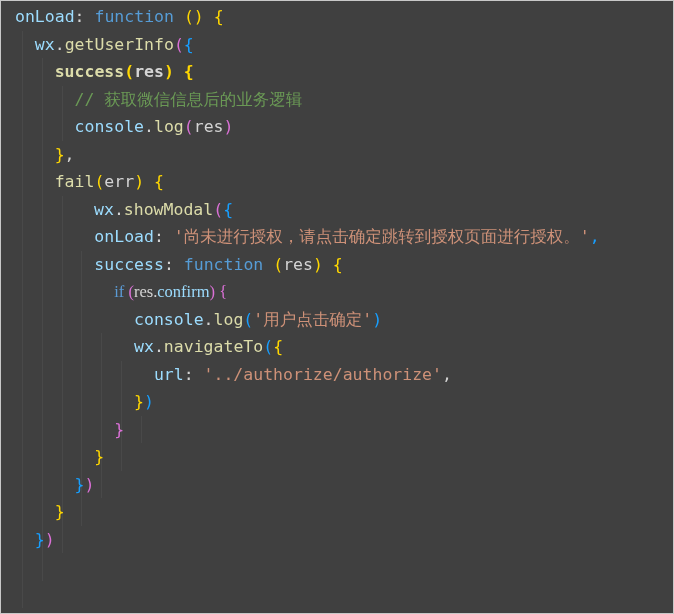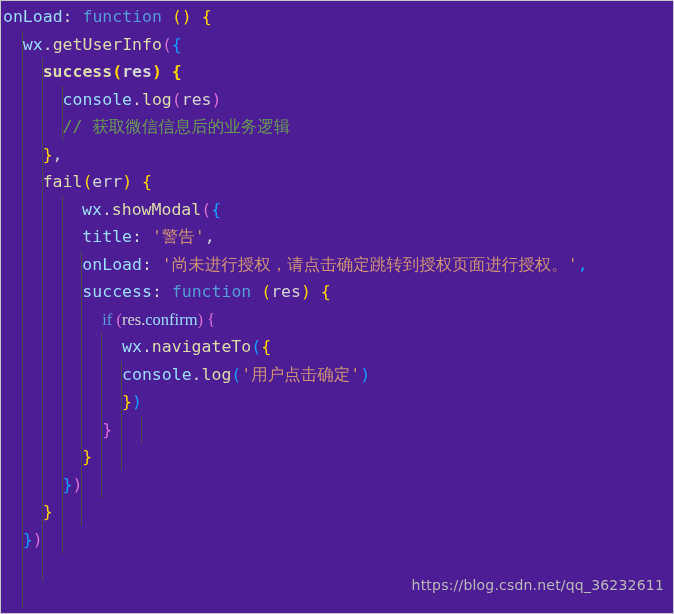--- a/index.html
+++ b/index.html
@@ -8,23 +8,24 @@
     background: #ffffff;
   }
   body {
     font-family: "DejaVu Sans Mono", "Liberation Mono", monospace;
   }
   #editor {
     position: relative;
     width: 674px;
     height: 614px;
     box-sizing: border-box;
-    background: #4c1d95;
+    background: #404040;
     border: 1px solid #c8c8c8;
     overflow: hidden;
+    padding-left: 12px;
   }
   #code-surface {
     position: relative;
     width: 100%;
     height: 100%;
     box-sizing: border-box;
     padding: 2px 0 0 0;
   }
   .line {
     position: relative;
@@ -95,32 +96,31 @@
       <div class="guide" style="left: 60.52px; top: 194.5px; height: 357.5px; bottom: auto;"></div>
       <div class="guide" style="left: 80.36px; top: 249.5px; height: 275px; bottom: auto;"></div>
       <div class="guide" style="left: 100.2px; top: 332px; height: 165px; bottom: auto;"></div>
       <div class="guide" style="left: 120.04px; top: 359.5px; height: 110px; bottom: auto;"></div>
       <div class="guide" style="left: 139.88px; top: 414.5px; height: 27.5px; bottom: auto;"></div>
     </div>
   <div id="code-surface">
       <div class="line"><span class="line-text" style="margin-left: 0px;"><span class="t-prop">onLoad</span><span class="t-punc">: </span><span class="t-kw">function</span><span class="t-plain"> </span><span class="b1">()</span><span class="t-plain"> </span><span class="b1">{</span></span></div>
       <div class="line"><span class="line-text" style="margin-left: 19.84px;"><span class="t-prop">wx</span><span class="t-punc">.</span><span class="t-fn">getUserInfo</span><span class="b2">(</span><span class="b3">{</span></span></div>
       <div class="line"><span class="line-text" style="margin-left: 39.68px; font-weight: bold;"><span class="t-fn">success</span><span class="b1">(</span><span class="t-plain">res</span><span class="b1">)</span><span class="t-plain"> </span><span class="b1">{</span></span></div>
+      <div class="line"><span class="line-text" style="margin-left: 59.52px;"><span class="t-comment">// </span><span class="t-comment cjk">获取微信信息后的业务逻辑</span></span></div>
       <div class="line"><span class="line-text" style="margin-left: 59.52px;"><span class="t-prop">console</span><span class="t-punc">.</span><span class="t-fn">log</span><span class="b2">(</span><span class="t-plain">res</span><span class="b2">)</span></span></div>
-      <div class="line"><span class="line-text" style="margin-left: 59.52px;"><span class="t-comment">// </span><span class="t-comment cjk">获取微信信息后的业务逻辑</span></span></div>
       <div class="line"><span class="line-text" style="margin-left: 39.68px;"><span class="b1">}</span><span class="t-punc">,</span></span></div>
       <div class="line"><span class="line-text" style="margin-left: 39.68px;"><span class="t-fn">fail</span><span class="b1">(</span><span class="t-plain">err</span><span class="b1">)</span><span class="t-plain"> </span><span class="b1">{</span></span></div>
       <div class="line"><span class="line-text" style="margin-left: 79px;"><span class="t-prop">wx</span><span class="t-punc">.</span><span class="t-fn">showModal</span><span class="b2">(</span><span class="b3">{</span></span></div>
-      <div class="line"><span class="line-text" style="margin-left: 79.36px;"><span class="t-prop">title</span><span class="t-punc">: </span><span class="t-str">'</span><span class="t-str cjk">警告</span><span class="t-str">'</span><span class="t-punc">,</span></span></div>
       <div class="line"><span class="line-text" style="margin-left: 79.36px;"><span class="t-prop">onLoad</span><span class="t-punc">: </span><span class="t-str">'</span><span class="t-str cjk">尚未进行授权，请点击确定跳转到授权页面进行授权。</span><span class="t-str">'</span><span class="b3">,</span></span></div>
       <div class="line"><span class="line-text" style="margin-left: 79.36px;"><span class="t-prop">success</span><span class="t-punc">: </span><span class="t-kw">function</span><span class="t-plain"> </span><span class="b1">(</span><span class="t-plain">res</span><span class="b1">)</span><span class="t-plain"> </span><span class="b1">{</span></span></div>
       <div class="line"><span class="line-text" style="margin-left: 99.2px; font-family: Liberation Serif, serif;"><span class="t-ctrl">if</span><span class="t-plain"> </span><span class="b2">(</span><span class="t-plain">res</span><span class="t-punc">.</span><span class="t-prop">confirm</span><span class="b2">)</span><span class="t-plain"> </span><span class="b2">{</span></span></div>
+      <div class="line"><span class="line-text" style="margin-left: 119.04px;"><span class="t-prop">console</span><span class="t-punc">.</span><span class="t-fn">log</span><span class="b3">(</span><span class="t-str">'</span><span class="t-str cjk">用户点击确定</span><span class="t-str">'</span><span class="b3">)</span></span></div>
       <div class="line"><span class="line-text" style="margin-left: 119.04px;"><span class="t-prop">wx</span><span class="t-punc">.</span><span class="t-fn">navigateTo</span><span class="b3">(</span><span class="b1">{</span></span></div>
-      <div class="line"><span class="line-text" style="margin-left: 119.04px;"><span class="t-prop">console</span><span class="t-punc">.</span><span class="t-fn">log</span><span class="b3">(</span><span class="t-str">'</span><span class="t-str cjk">用户点击确定</span><span class="t-str">'</span><span class="b3">)</span></span></div>
+      <div class="line"><span class="line-text" style="margin-left: 138.88px;"><span class="t-prop">url</span><span class="t-punc">: </span><span class="t-str">'</span><span class="t-str">../authorize/authorize</span><span class="t-str">'</span><span class="t-punc">,</span></span></div>
       <div class="line"><span class="line-text" style="margin-left: 119.04px;"><span class="b1">}</span><span class="b3">)</span></span></div>
       <div class="line"><span class="line-text" style="margin-left: 99.2px;"><span class="b2">}</span></span></div>
       <div class="line"><span class="line-text" style="margin-left: 79.36px;"><span class="b1">}</span></span></div>
       <div class="line"><span class="line-text" style="margin-left: 59.52px;"><span class="b3">}</span><span class="b2">)</span></span></div>
       <div class="line"><span class="line-text" style="margin-left: 39.68px;"><span class="b1">}</span></span></div>
       <div class="line"><span class="line-text" style="margin-left: 19.84px;"><span class="b3">}</span><span class="b2">)</span></span></div>
     </div>
-  <div class="watermark">https://blog.csdn.net/qq_36232611</div>
 </div>
 
 </body></html>

